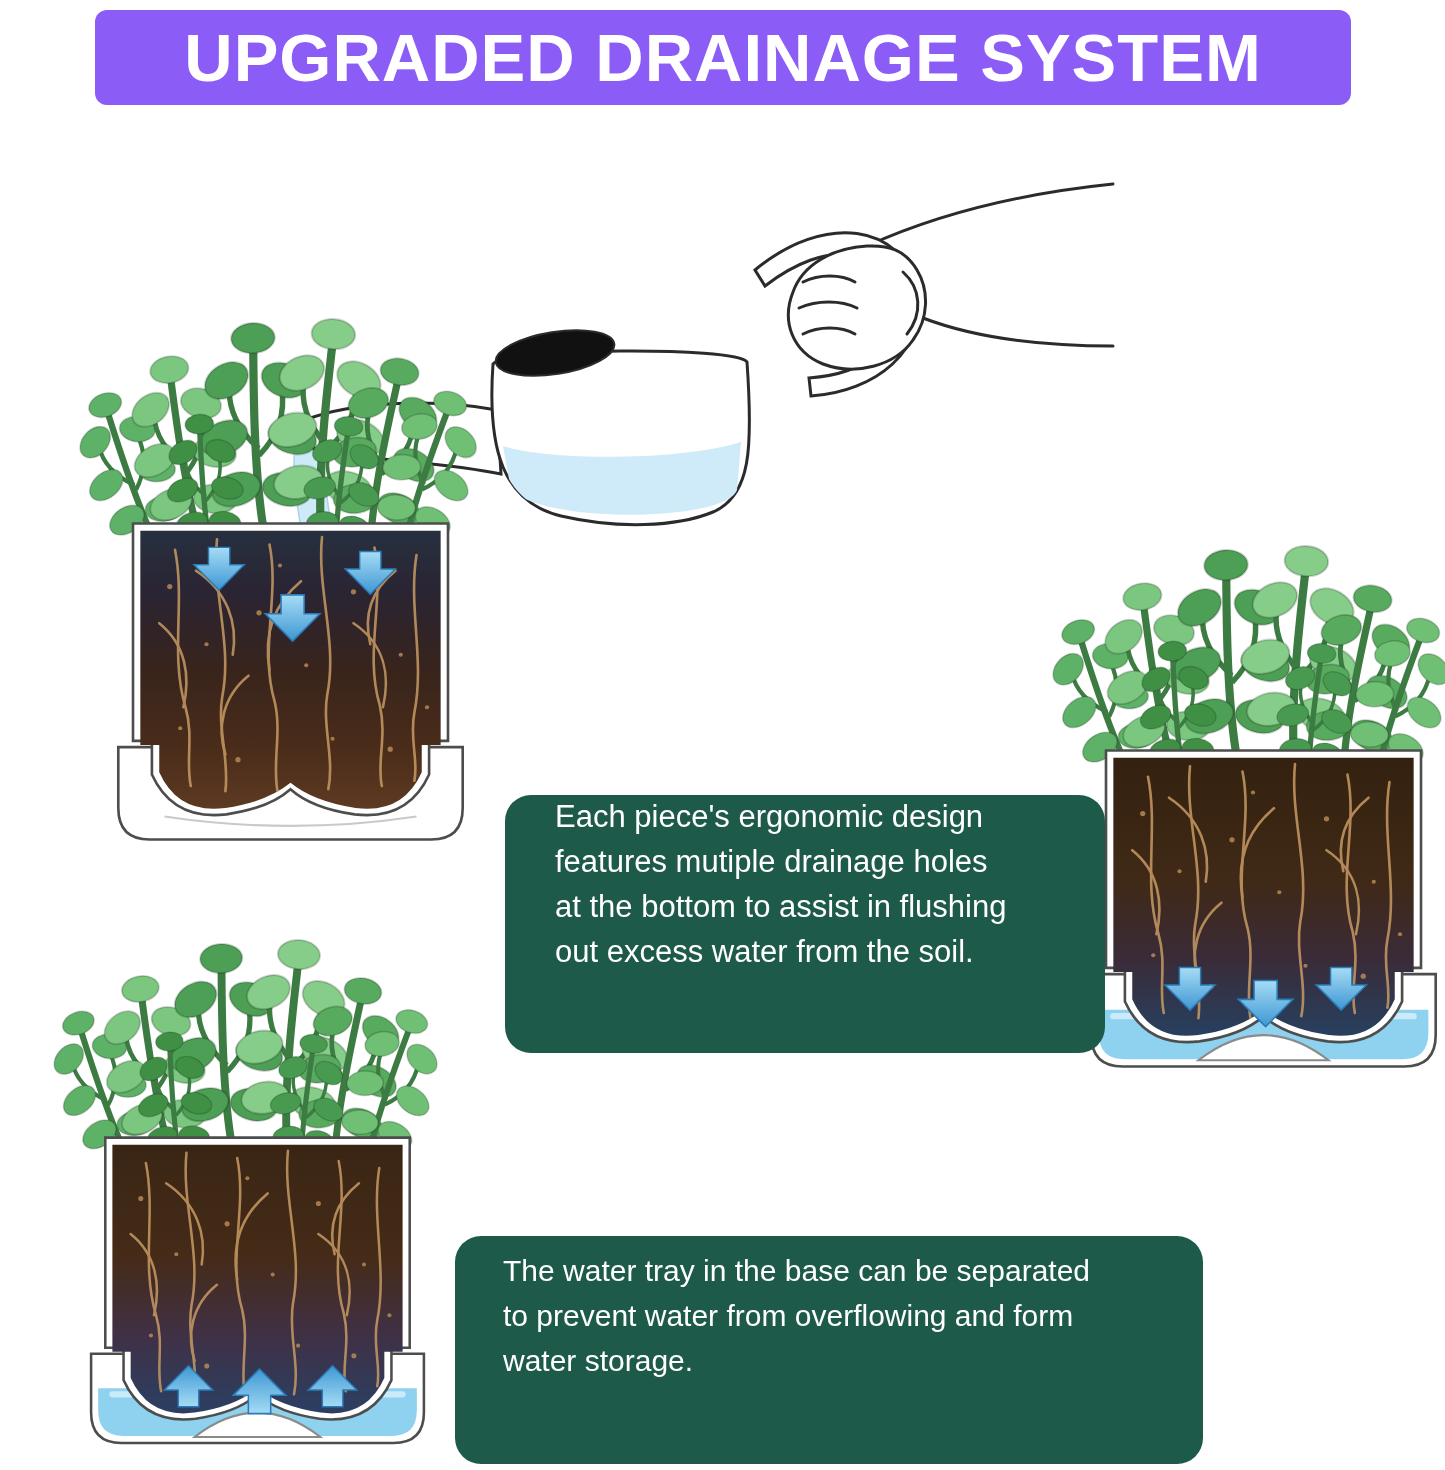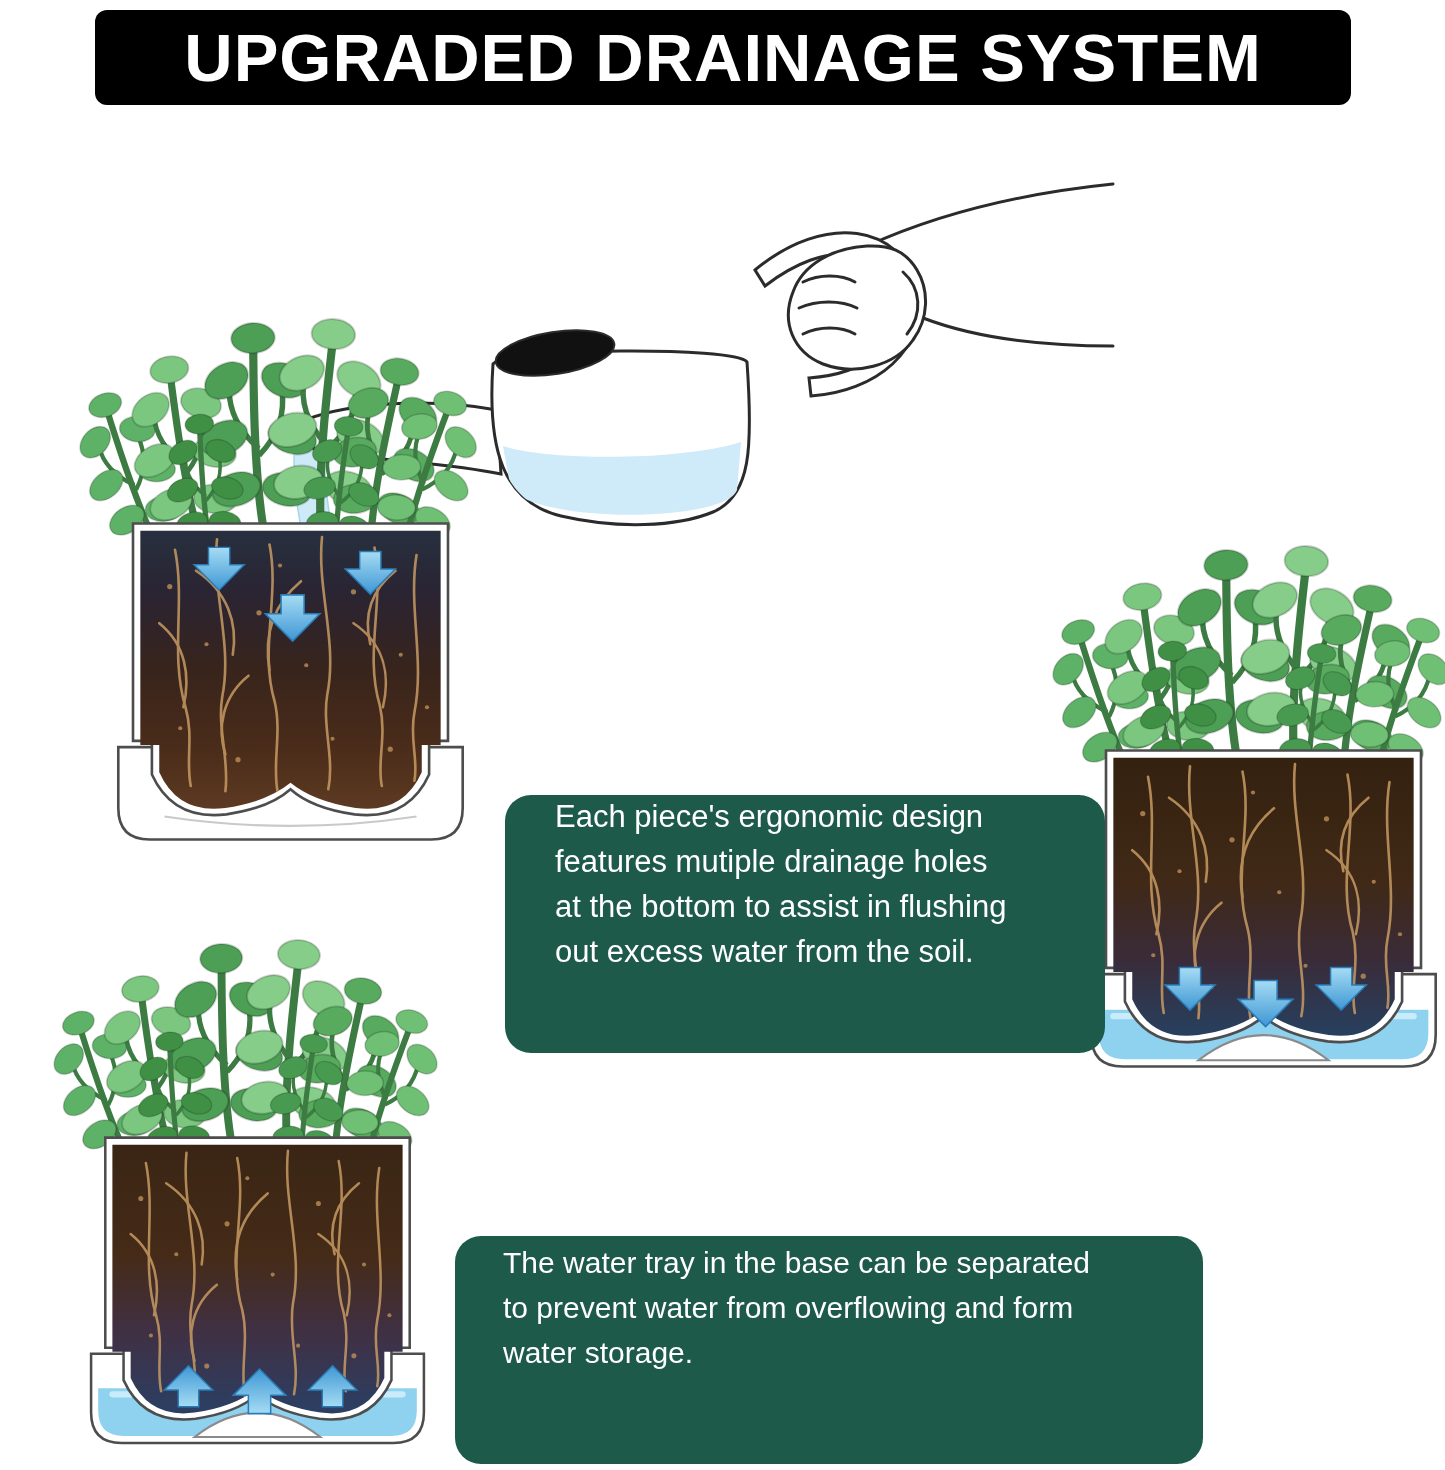--- a/index.html
+++ b/index.html
@@ -3,33 +3,33 @@
 <meta charset="utf-8">
 <style>
   *{margin:0;padding:0;box-sizing:border-box}
   html,body{background:#fff}
   body{
     width:1445px;height:1470px;position:relative;overflow:hidden;
     font-family:"Liberation Sans", sans-serif;
   }
   .banner{
     position:absolute;left:95px;top:10px;width:1256px;height:95px;
-    background:#000000;border-radius:12px;
+    background:#8b5cf6;border-radius:12px;
     display:flex;align-items:center;justify-content:center;
   }
   .banner h1{
     color:#ffffff;font-size:67px;font-weight:700;letter-spacing:1px;white-space:nowrap;
   }
   .callout{
     position:absolute;background:#1d5a4a;border-radius:26px;
     display:flex;align-items:flex-start;color:#ffffff;
   }
   .callout p{white-space:pre-line}
   .callout-1{left:505px;top:795px;width:600px;height:258px;padding:0 26px 0 50px;font-size:31px;line-height:1.45}
-  .callout-2{left:455px;top:1236px;width:748px;height:228px;padding:4px 22px 0 48px;font-size:30px;line-height:1.5}
+  .callout-2{left:455px;top:1236px;width:748px;height:228px;padding:12px 22px 0 48px;font-size:30px;line-height:1.5}
   svg.illus{position:absolute;overflow:visible}
   .potbody,.tray{fill:#ffffff;stroke:#4d4d4d;stroke-width:2.5}
   .lineart{fill:none;stroke:#2b2b2b;stroke-width:3;stroke-linecap:round}
   .whitepart{fill:#ffffff;stroke:#2b2b2b;stroke-width:3}
 </style>
 </head>
 <body>
 
 <svg width="0" height="0" style="position:absolute" aria-hidden="true">
   <defs>

